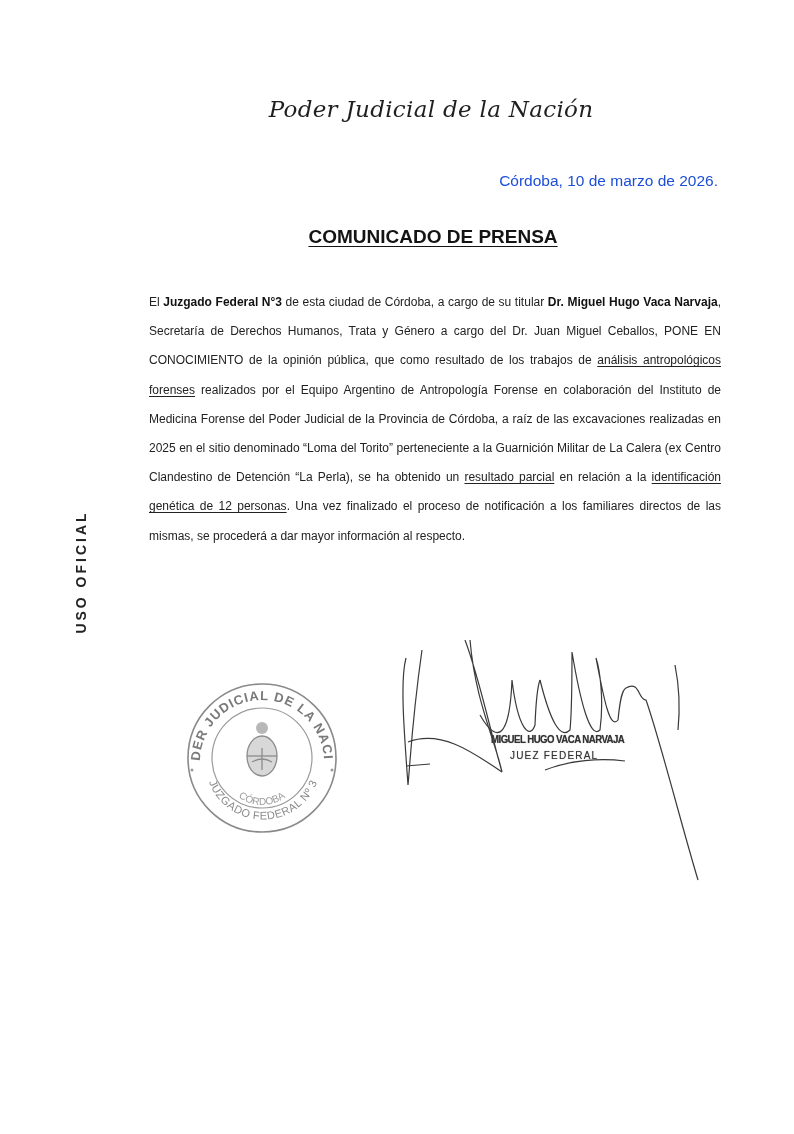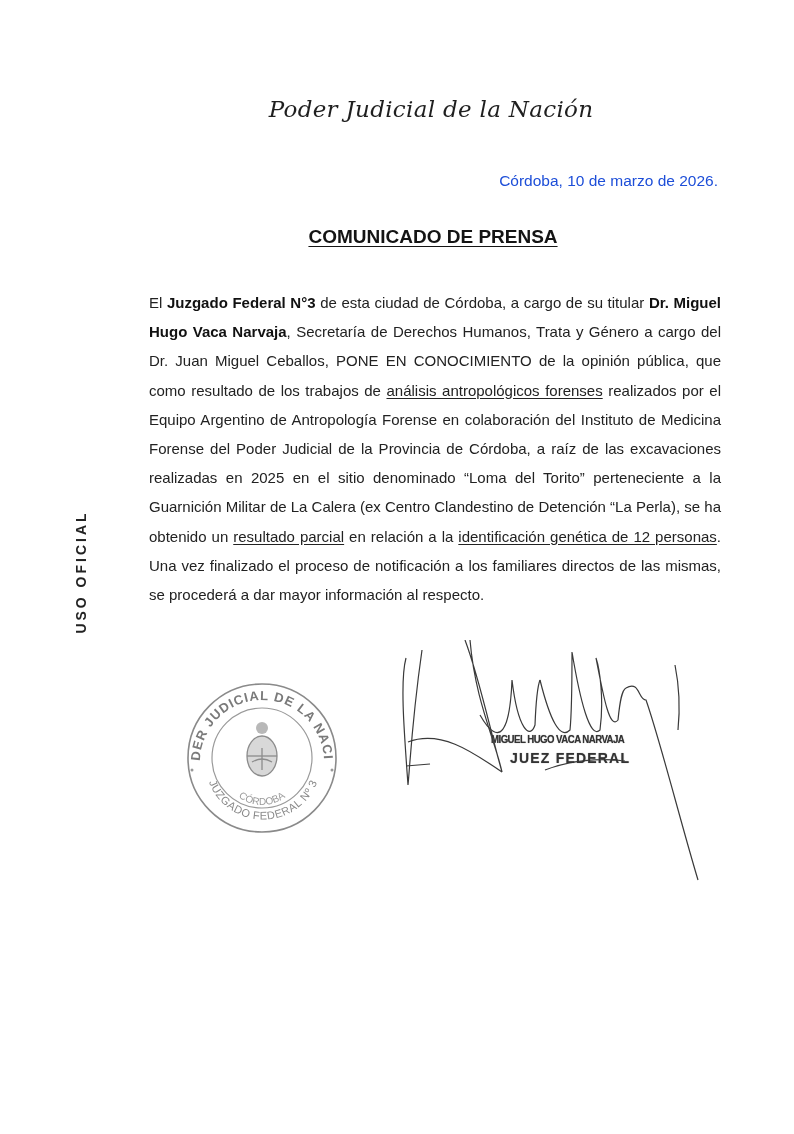--- a/index.html
+++ b/index.html
@@ -12,36 +12,36 @@
     .date {
       position: absolute; right: 76px; top: 172px; font-size: 15.5px; color: #1d4ed8;
     }
     .title {
       position: absolute; left: 0; width: 794px; top: 226px; text-align: center;
       font-weight: bold; font-size: 19px; text-decoration: underline; text-underline-offset: 3px; color: #141414;
       transform: translateX(36px);
     }
     .body-text {
       position: absolute; left: 149px; width: 572px; top: 288px;
-      font-size: 15px; line-height: 29.2px; text-align: justify; color: #222;
+      font-size: 12px; line-height: 29.2px; text-align: justify; color: #222;
     }
     .body-text b { color: #111; }
     .body-text u { text-underline-offset: 2px; }
     .side-label {
       position: absolute; left: 81px; top: 572px; transform: translate(-50%, -50%) rotate(-90deg);
       font-weight: bold; font-size: 14px; letter-spacing: 3px; color: #222; white-space: nowrap;
     }
     .seal { position: absolute; left: 178px; top: 676px; width: 168px; height: 160px; }
     .signature { position: absolute; left: 400px; top: 640px; width: 300px; height: 250px; }
     .sig-name {
       position: absolute; left: 491px; top: 733px; font-weight: bold; font-size: 10.5px; letter-spacing: -0.6px;
       color: #333; transform: scaleX(0.92); transform-origin: left; text-shadow: 0 0 1px #777;
     }
     .sig-role {
-      position: absolute; left: 510px; top: 750px; font-weight: bold; font-size: 14px; letter-spacing: 1.2px;
+      position: absolute; left: 510px; top: 750px; font-weight: normal; font-size: 10px; letter-spacing: 1.2px;
       color: #333; text-shadow: 0 0 1px #888;
     }
   </style>
 </head>
 <body>
 
 <div>
 
   <div class="header-script">Poder Judicial de la Nación</div>
 

